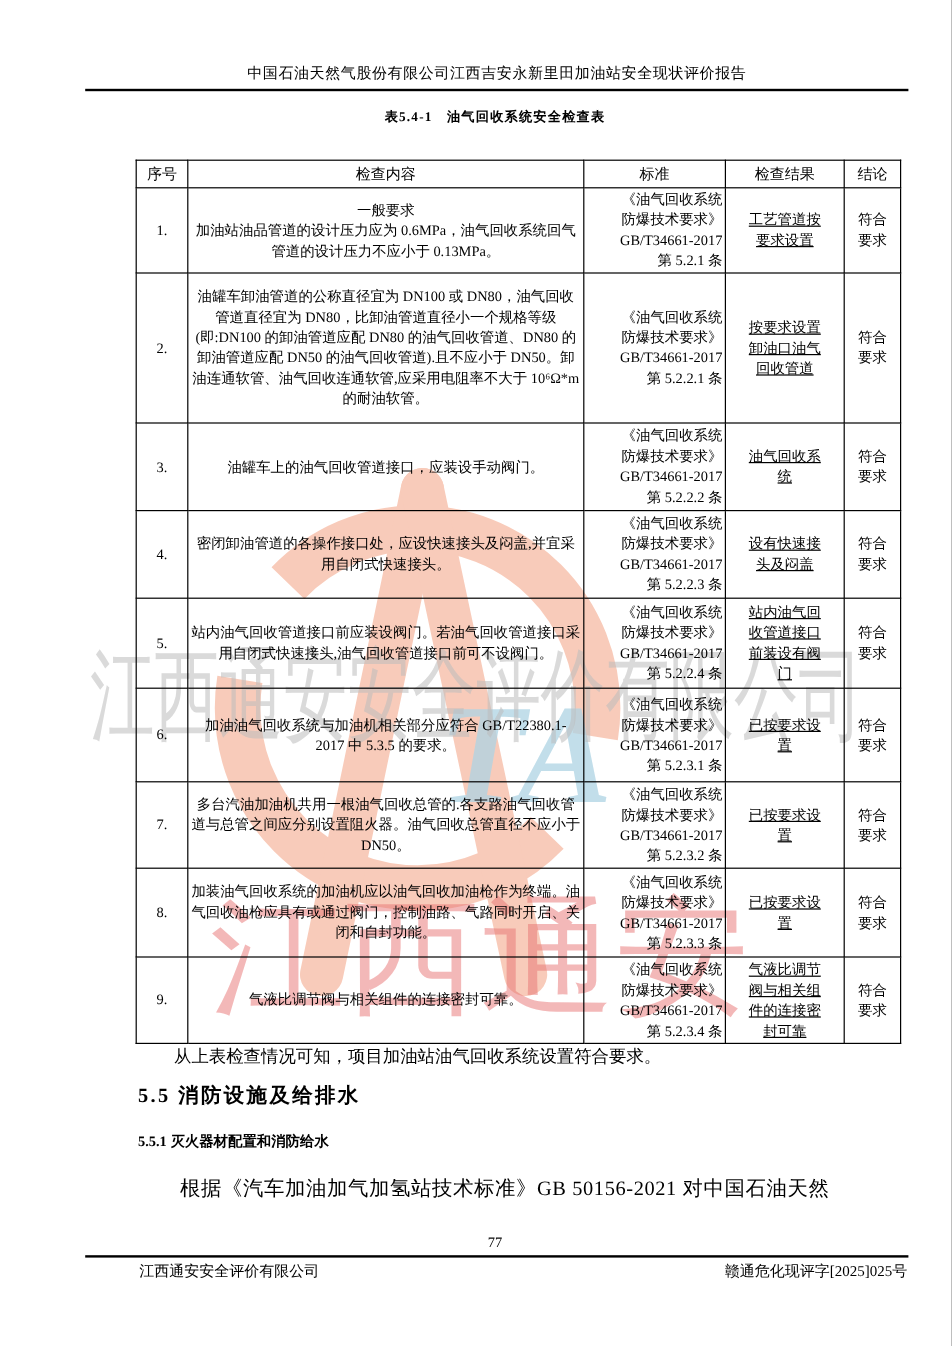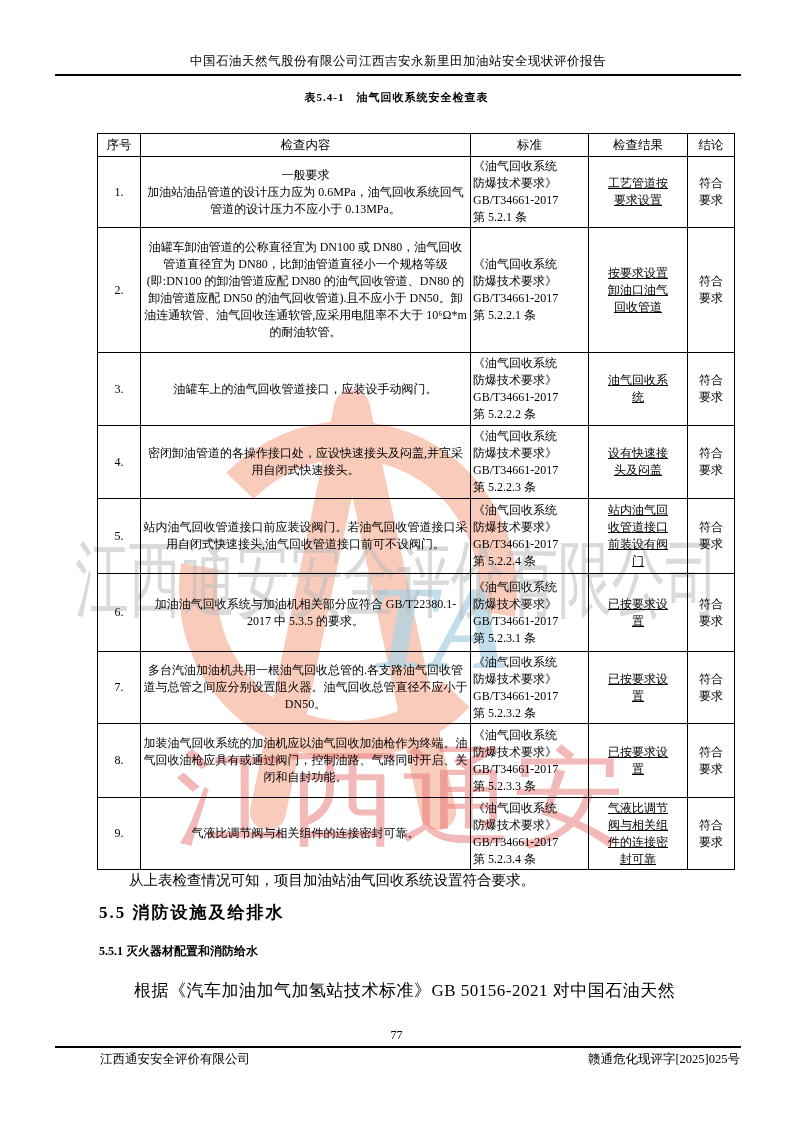--- a/index.html
+++ b/index.html
@@ -5,21 +5,21 @@
   * { margin:0; padding:0; box-sizing:border-box; }
   html,body { background:#888; }
   .page {
     position:relative; width:793px; height:1122px; margin:0 auto;
     background:#ffffff; overflow:hidden; color:#000;
     font-family:"Liberation Serif","DejaVu Serif",serif;
   }
   .watermark { position:absolute; top:0; left:0; z-index:0; }
   .wm-company { font-family:"Liberation Serif","DejaVu Serif",serif; }
   .wm-ta { font-style:italic; font-weight:bold; }
-  .content { position:absolute; inset:0; z-index:1; }
+  .content { position:absolute; inset:0; z-index:1;margin-left:16px; }
 
   .doc-header-title { position:absolute; top:53px; left:55px; width:686px;
     text-align:center; font-size:12.5px; letter-spacing:0.5px; }
   .header-rule { position:absolute; top:74px; left:55px; width:686px;
     border-top:2px solid #000; }
   .table-title { position:absolute; top:90px; left:0; width:793px;
     text-align:center; font-size:11px; font-weight:bold; letter-spacing:1px; }
 
   table.inspection { position:absolute; top:133px; left:97px; width:637px;
     border-collapse:collapse; table-layout:fixed; }
@@ -28,21 +28,21 @@
     font-size:12px; line-height:17px; padding:1px 2px; overflow:hidden; }
   table.inspection th { font-weight:normal; font-size:12.5px; height:23px; padding:0; }
   tbody tr:nth-child(1){height:70px} tbody tr:nth-child(2){height:125px}
   tbody tr:nth-child(3){height:73px} tbody tr:nth-child(4){height:73px}
   tbody tr:nth-child(5){height:75px} tbody tr:nth-child(6){height:78px}
   tbody tr:nth-child(7){height:72px} tbody tr:nth-child(8){height:74px}
   tbody tr:nth-child(9){height:72px}
   .c-content { padding:1px 5px; }
   .content-title:empty { display:none; }
   .c-standard { padding:1px 0; }
-  .c-standard div { text-align:left; }
+  .c-standard div { text-align:right; }
   .c-result > div { width:64px; margin:0 auto;text-decoration:underline; }
   .c-conclusion { padding:0; }
   .c-conclusion > div { width:26px; margin:0 auto; }
 
   .summary { position:absolute; top:871px; left:100px; width:645px;
     font-size:14.5px; text-indent:2em; }
   .sec-heading { position:absolute; top:901px; left:99px; width:640px;
     font-size:17px; font-weight:bold; letter-spacing:2px; }
   .subsec-heading { position:absolute; top:943px; left:99px; width:640px;
     font-size:12px; font-weight:bold;

